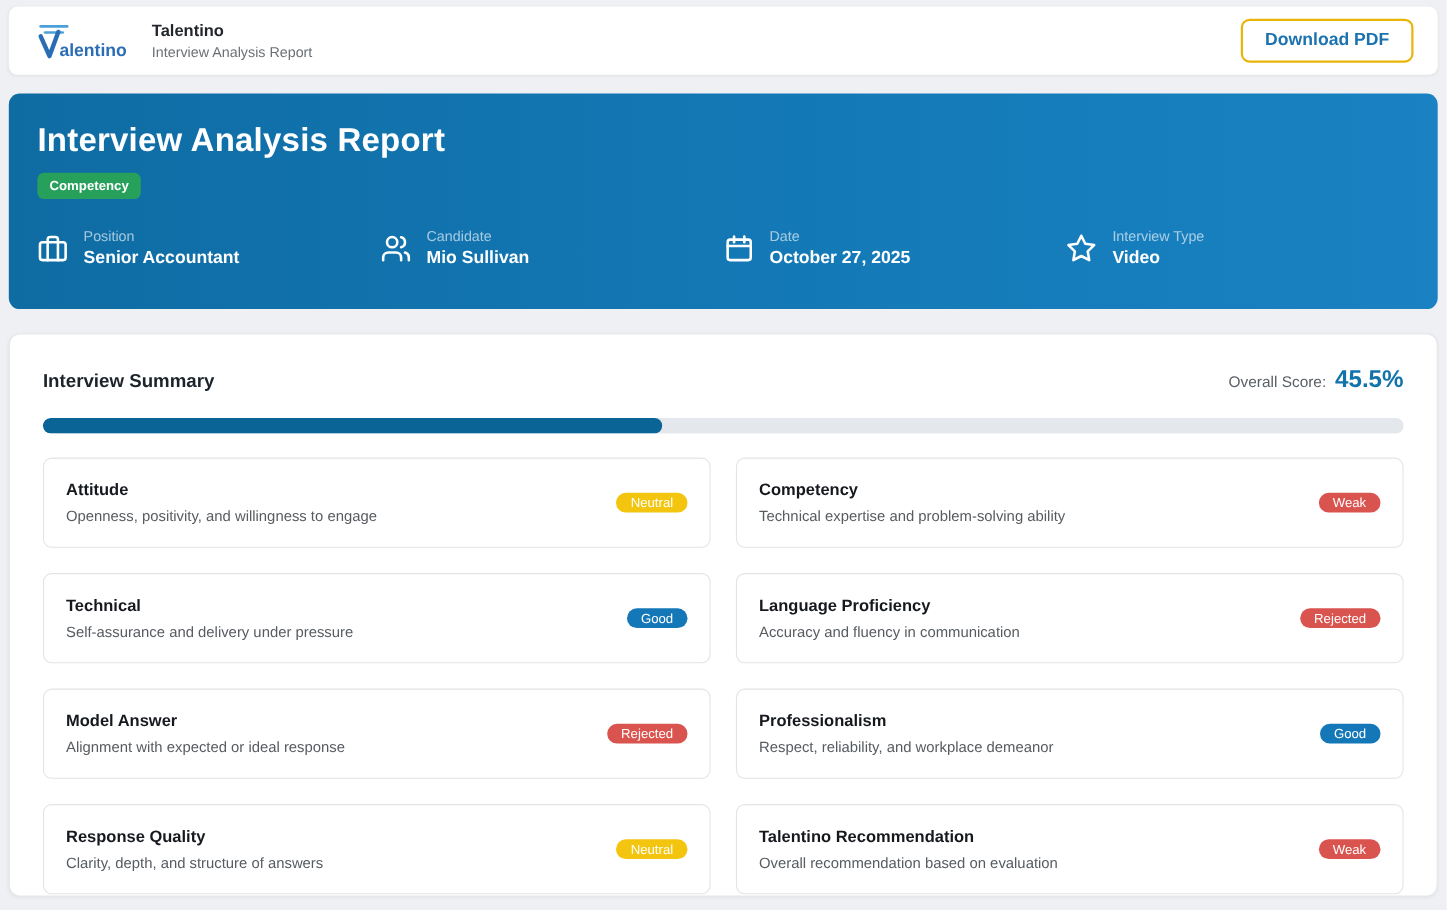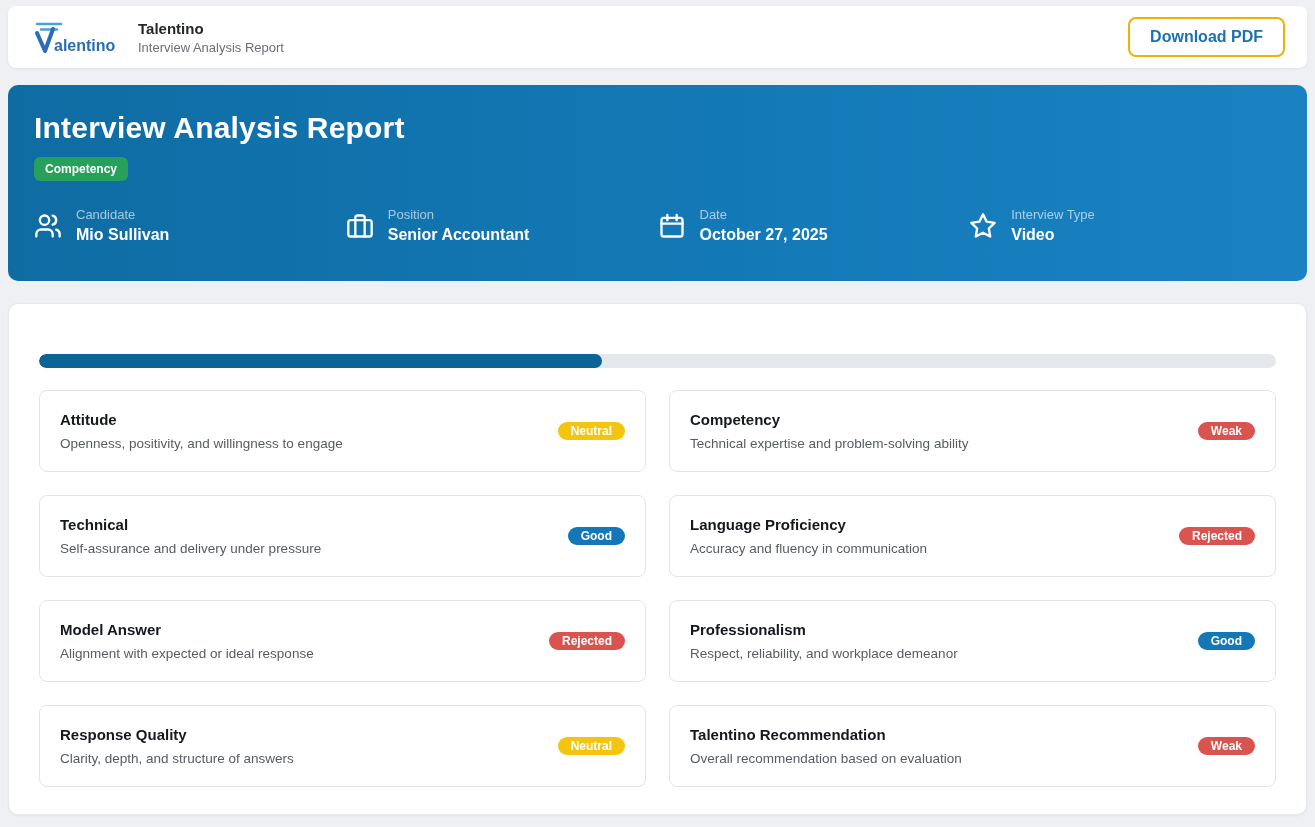--- a/index.html
+++ b/index.html
@@ -109,21 +109,21 @@
     height: 82px;
     display: flex; align-items: center;
   }
   .metric-text { min-width: 0; }
   .metric-title { font-size: 15px; font-weight: 700; color: #15191e; }
   .metric-desc { font-size: 13.5px; color: #575c61; margin-top: 8px; }
   .rating-badge {
     margin-left: auto;
     flex: 0 0 auto;
     color: #ffffff;
-    font-size: 12px; font-weight: 700;
+    font-size: 12px; font-weight: 400;
     padding: 2px 13px;
     border-radius: 13px;
   }
 </style>
 </head>
 <body>
 
 <header class="top-header">
   <div class="logo-wrap">
     <svg width="86" height="42" viewBox="0 0 86 42">
@@ -142,48 +142,48 @@
 
 <section class="hero">
   <h1 class="hero-title">Interview Analysis Report</h1>
   <span class="status-badge">Competency</span>
 
   <div class="hero-info-row">
 
     <div class="hero-info-item">
       <span class="info-icon">
         <svg width="28" height="28" viewBox="0 0 24 24" fill="none" stroke="#ffffff" stroke-width="2" stroke-linecap="round" stroke-linejoin="round">
+          <rect x="2" y="7" width="20" height="14" rx="2"></rect>
+          <path d="M16 21V5a2 2 0 0 0-2-2h-4a2 2 0 0 0-2 2v16"></path>
+        </svg>
+      </span>
+      <span>
+        <div class="info-label">Position</div>
+        <div class="info-value">Senior Accountant</div>
+      </span>
+    </div>
+
+    <div class="hero-info-item">
+      <span class="info-icon">
+        <svg width="28" height="28" viewBox="0 0 24 24" fill="none" stroke="#ffffff" stroke-width="2" stroke-linecap="round" stroke-linejoin="round">
           <path d="M16 21v-2a4 4 0 0 0-4-4H6a4 4 0 0 0-4 4v2"></path>
           <circle cx="9" cy="7" r="4"></circle>
           <path d="M22 21v-2a4 4 0 0 0-3-3.87"></path>
           <path d="M16 3.13a4 4 0 0 1 0 7.75"></path>
         </svg>
       </span>
       <span>
         <div class="info-label">Candidate</div>
         <div class="info-value">Mio Sullivan</div>
       </span>
     </div>
 
     <div class="hero-info-item">
       <span class="info-icon">
         <svg width="28" height="28" viewBox="0 0 24 24" fill="none" stroke="#ffffff" stroke-width="2" stroke-linecap="round" stroke-linejoin="round">
-          <rect x="2" y="7" width="20" height="14" rx="2"></rect>
-          <path d="M16 21V5a2 2 0 0 0-2-2h-4a2 2 0 0 0-2 2v16"></path>
-        </svg>
-      </span>
-      <span>
-        <div class="info-label">Position</div>
-        <div class="info-value">Senior Accountant</div>
-      </span>
-    </div>
-
-    <div class="hero-info-item">
-      <span class="info-icon">
-        <svg width="28" height="28" viewBox="0 0 24 24" fill="none" stroke="#ffffff" stroke-width="2" stroke-linecap="round" stroke-linejoin="round">
           <rect x="3" y="5" width="18" height="16" rx="2"></rect>
           <line x1="8" y1="2.5" x2="8" y2="7"></line>
           <line x1="16" y1="2.5" x2="16" y2="7"></line>
           <line x1="3" y1="10" x2="21" y2="10"></line>
         </svg>
       </span>
       <span>
         <div class="info-label">Date</div>
         <div class="info-value">October 27, 2025</div>
       </span>
@@ -198,20 +198,27 @@
       <span>
         <div class="info-label">Interview Type</div>
         <div class="info-value">Video</div>
       </span>
     </div>
 
   </div>
 </section>
 
 <section class="summary-card">
+  <div class="summary-head">
+    <h2 class="summary-title">Interview Summary</h2>
+    <div class="score-wrap">
+      <span class="score-label">Overall Score:</span>
+      <span class="score-value">45.5%</span>
+    </div>
+  </div>
 
   <div class="progress-track">
     <div class="progress-fill" style="width: 45.5%;"></div>
   </div>
 
   <div class="cards-grid">
 
     <div class="metric-card">
       <span class="metric-text">
         <div class="metric-title">Attitude</div>

